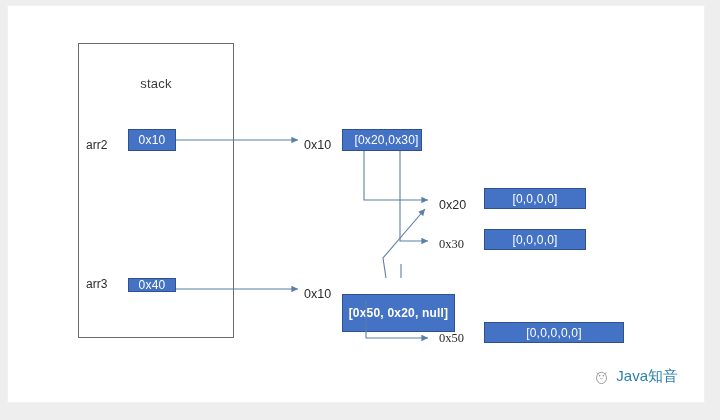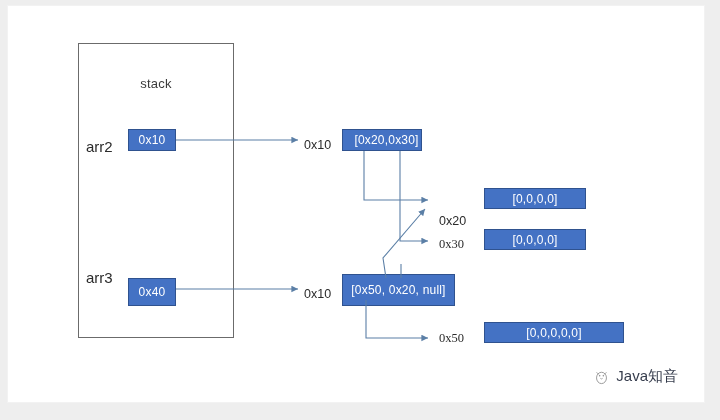--- a/index.html
+++ b/index.html
@@ -27,21 +27,21 @@
     position:absolute;
     width:100%;
     top:32px;
     text-align:center;
     font-size:13px;
     color:#3b3b3b;
     letter-spacing:.2px;
   }
   .var-label{
     position:absolute;
-    font-size:15px;
+    font-size:12px;
     color:#2b2b2b;
     white-space:nowrap;
   }
   .addr-label{
     position:absolute;
     font-size:12.5px;
     color:#2b2b2b;
     white-space:nowrap;
   }
   .bluebox{
@@ -58,21 +58,21 @@
     letter-spacing:.2px;
   }
   #svg-wires{
     position:absolute;left:0;top:0;width:696px;height:396px;
     pointer-events:none;
   }
   #watermark{
     position:absolute;
     right:26px;bottom:16px;
     display:flex;align-items:center;gap:6px;
-    color:#0f172a;
+    color:#0369a1;
     font-size:15px;
     opacity:.85;
     justify-content:space-between;
   }
   #watermark .wm-icon{
     width:17px;height:17px;display:block;
   }
 </style>
 </head>
 <body>
@@ -80,36 +80,36 @@
 <div id="canvas">
 
   <div class="region" id="stack-region">
     <div class="region-title">stack</div>
   </div>
 
 
   <div class="var-label" style="left:78px;top:132px;">arr2</div>
   <div class="bluebox" id="box-arr2" style="left:120px;top:123px;width:48px;height:22px;">0x10</div>
 
-  <div class="var-label" style="left:78px;top:263px;">arr3</div>
-  <div class="bluebox" id="box-arr3" style="left:120px;top:272px;width:48px;height:28px;">0x40</div>
+  <div class="var-label" style="left:78px;top:271px;">arr3</div>
+  <div class="bluebox" id="box-arr3" style="left:120px;top:272px;width:48px;height:14px;">0x40</div>
 
   <div class="addr-label" style="left:296px;top:132px;">0x10</div>
-  <div class="addr-label" style="left:431px;top:208px;">0x20</div>
+  <div class="addr-label" style="left:431px;top:192px;">0x20</div>
   <div class="addr-label" style="left:431px;top:231px;font-family:Liberation Serif, serif;">0x30</div>
   <div class="addr-label" style="left:296px;top:281px;">0x10</div>
   <div class="addr-label" style="left:431px;top:325px;font-family:Liberation Serif, serif;">0x50</div>
 
   <div class="bluebox" id="box-0x10" style="left:334px;top:123px;width:80px;height:22px;padding-left:9px;">[0x20,0x30]</div>
 
   <div class="bluebox" id="box-0x20" style="left:476px;top:182px;width:102px;height:21px;">[0,0,0,0]</div>
 
   <div class="bluebox" id="box-0x30" style="left:476px;top:223px;width:102px;height:21px;">[0,0,0,0]</div>
 
-  <div class="bluebox" id="box-0x40ref" style="left:334px;top:268px;width:113px;height:32px;">[0x50, 0x20, null]</div>
+  <div class="bluebox" id="box-0x40ref" style="left:334px;top:288px;width:113px;height:38px;font-weight:bold;">[0x50, 0x20, null]</div>
 
   <div class="bluebox" id="box-0x50" style="left:476px;top:316px;width:140px;height:21px;">[0,0,0,0,0]</div>
 
   <svg id="svg-wires" viewBox="0 0 696 396">
     <defs>
       <marker id="ah" markerWidth="7" markerHeight="7" refX="6" refY="3" orient="auto" markerUnits="strokeWidth">
         <path d="M0,0 L6,3 L0,6 z" fill="#5B7FA6"></path>
       </marker>
     </defs>
     <g stroke="#5B7FA6" stroke-width="1.1" fill="none">

